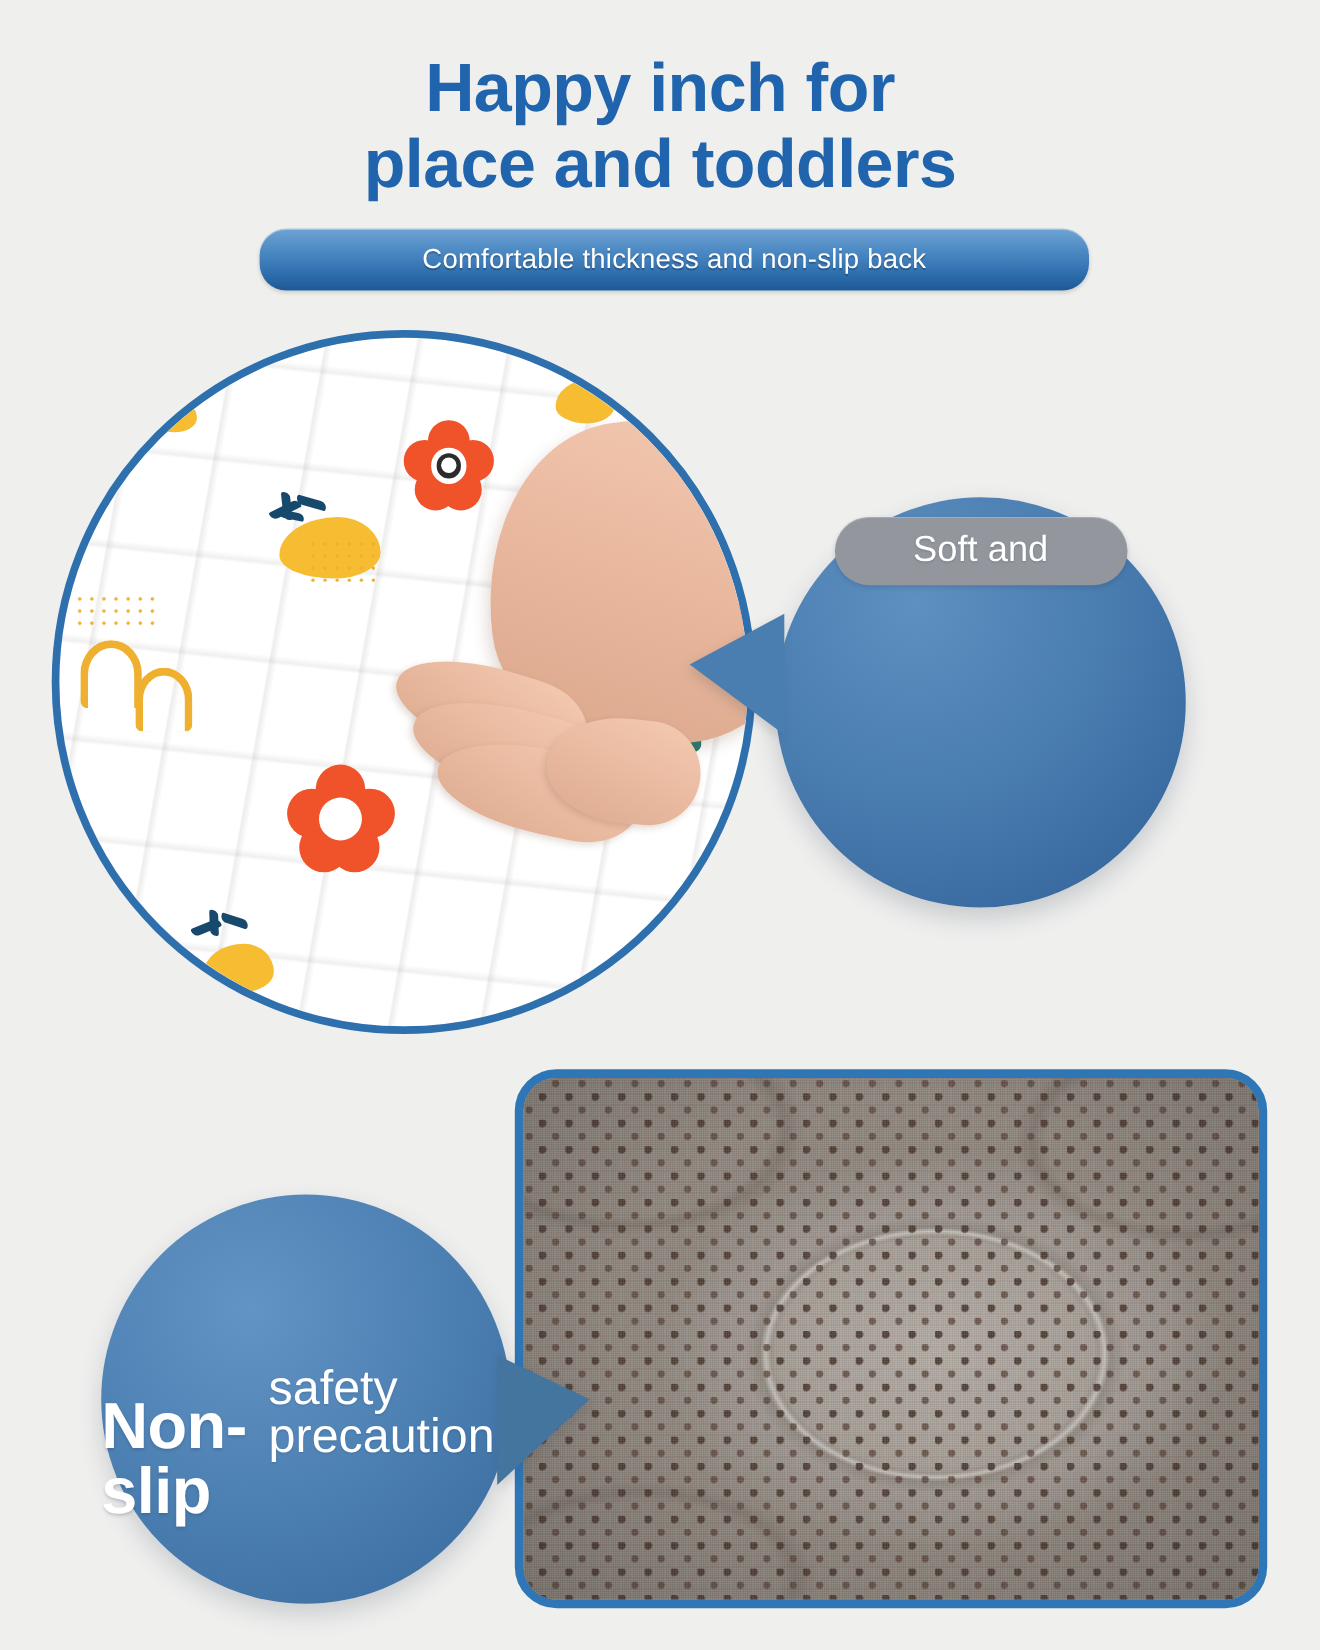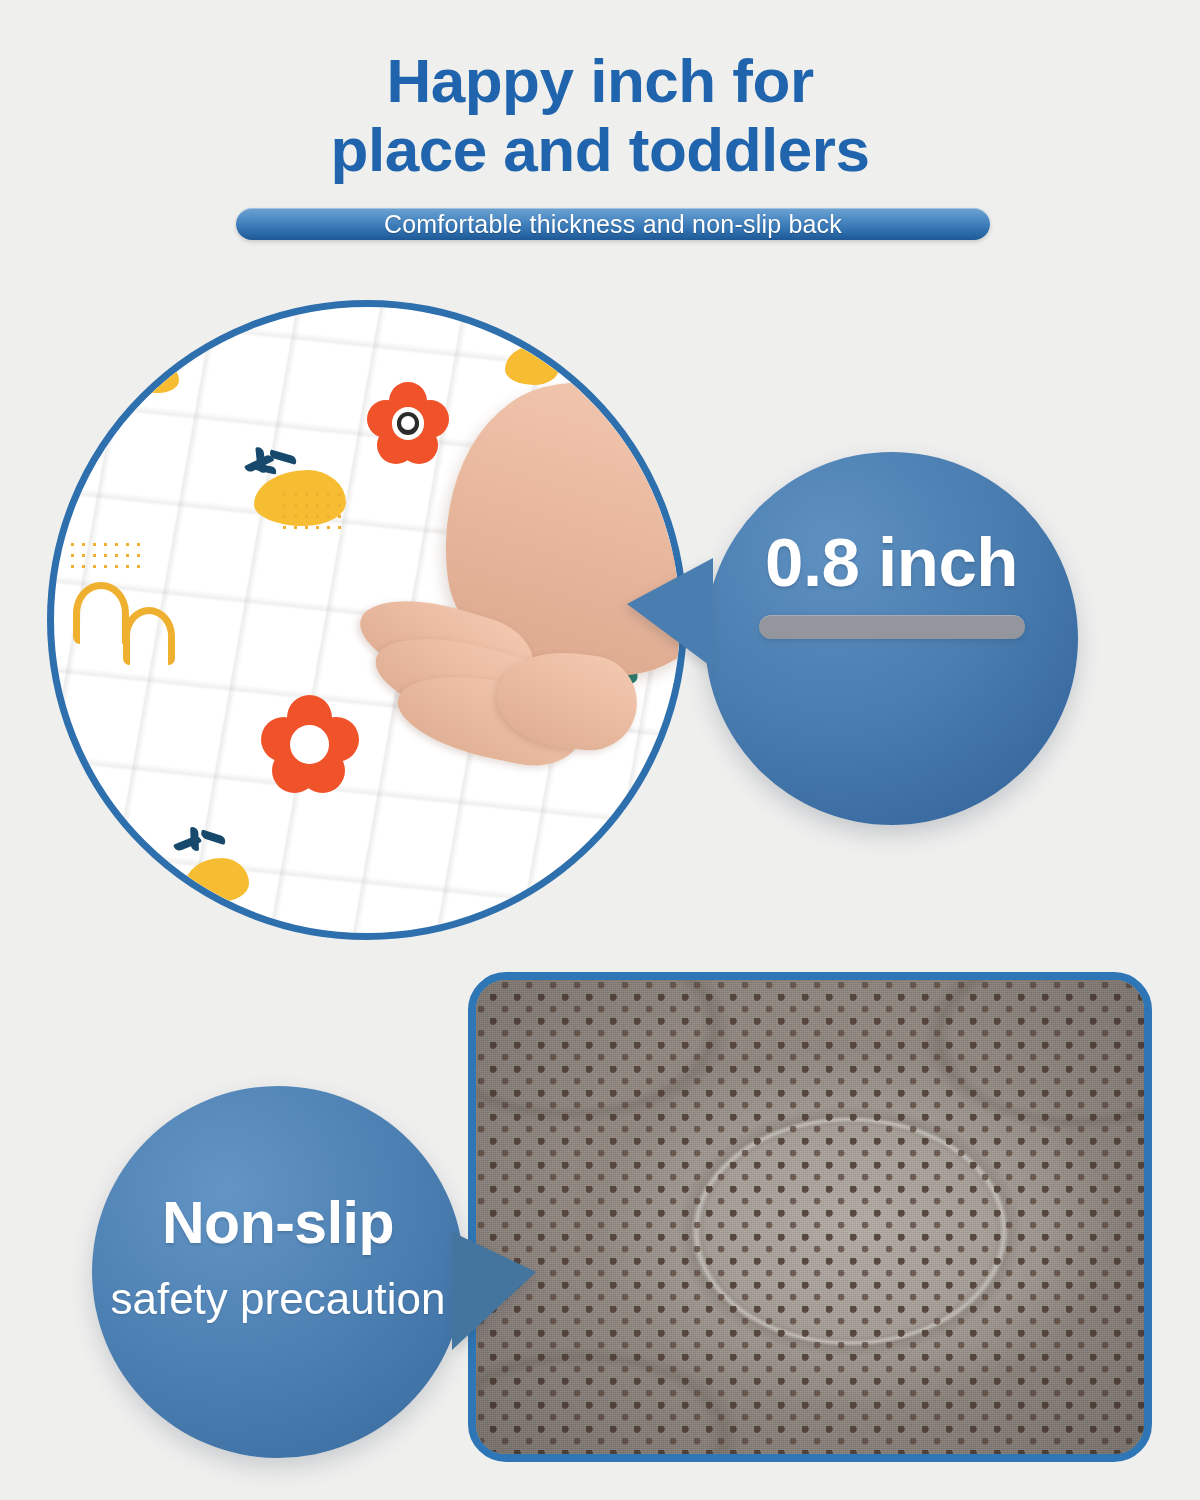--- a/index.html
+++ b/index.html
@@ -27,21 +27,21 @@
     font-size:62px;
     font-weight:bold;
     line-height:1.12;
     letter-spacing:-0.5px;
   }
   .headline .line { display:block; }
 
   .subbadge {
     position:absolute;
     left:236px; top:208px;
-    width:754px; height:32px;
+    width:754px; height:56px;
     border-radius:24px;
     background:linear-gradient(180deg,#6ea3d2 0%, #4d8ac4 35%, #2f6fae 72%, #1e5896 100%);
     box-shadow:0 2px 4px rgba(0,0,0,0.16), inset 0 1px 0 rgba(255,255,255,0.35);
     display:flex; align-items:center; justify-content:center;
   }
   .subbadge span {
     color:#ffffff;
     font-size:25px;
     letter-spacing:0.2px;
     text-shadow:0 1px 1px rgba(0,0,0,0.25);
@@ -282,21 +282,21 @@
   }
 
   
   .bubble-slip {
     position:absolute;
     left:92px; top:1086px;
     width:372px; height:372px;
     border-radius:50%;
     background:radial-gradient(circle at 36% 28%, #6295c5 0%, #4e81b3 48%, #36689c 100%);
     box-shadow:0 10px 22px rgba(60,70,85,0.2);
-    display:flex; flex-direction:column; align-items:center;
+    display:flex; align-items:center;
   }
   .bubble-slip .tail {
     position:absolute;
     right:-72px; top:146px;
     width:0; height:0;
     border-top:40px solid transparent;
     border-bottom:78px solid transparent;
     border-left:84px solid #43759f;
     filter:drop-shadow(3px 4px 5px rgba(60,70,85,0.16));
   }
@@ -398,22 +398,22 @@
         <div class="finger f1"></div>
         <div class="finger f2"></div>
         <div class="finger f3"></div>
         <div class="finger f4"></div>
       </div>
     </div>
   </div>
 
   <div class="bubble-inch">
     <div class="tail"></div>
-    <div class="inch-value">0.8 inch</div>
     <div class="inch-pill">
+      <span>Soft and</span>
     </div>
   </div>
 
   <div class="rect-photo">
     <div class="inner">
       <div class="grip-base"></div>
       <div class="grip-seams"></div>
       <div class="grip-stitch"></div>
       <div class="grip-dots"></div>
       <div class="grip-dots2"></div>

